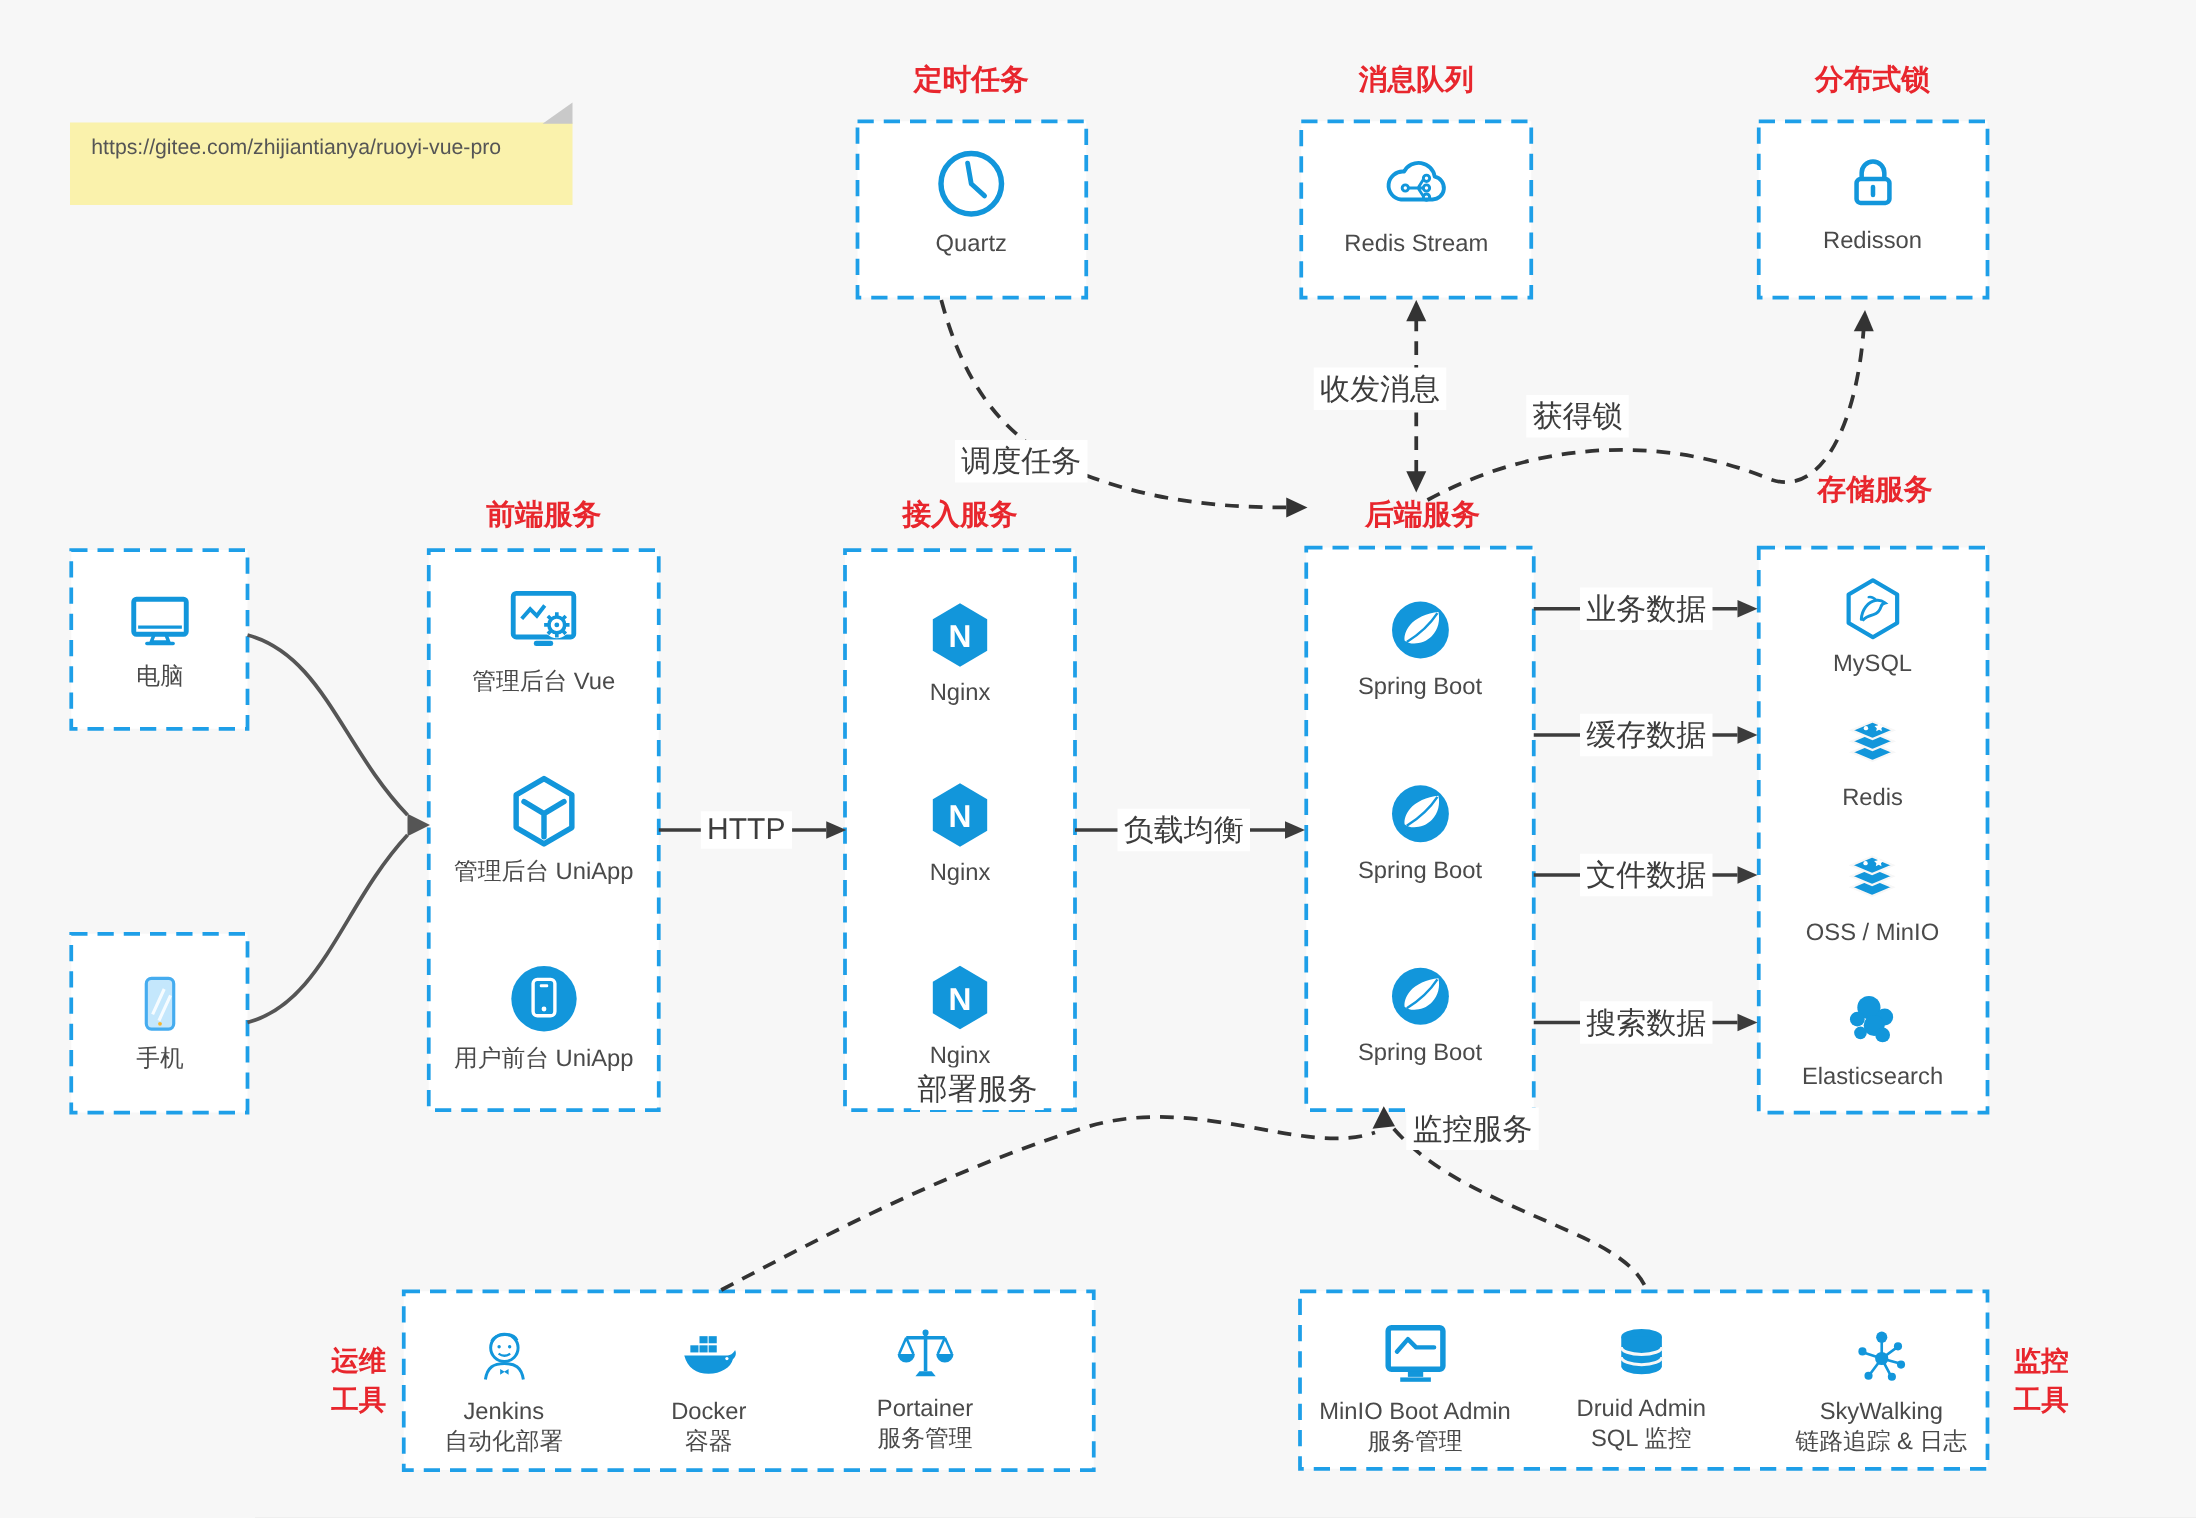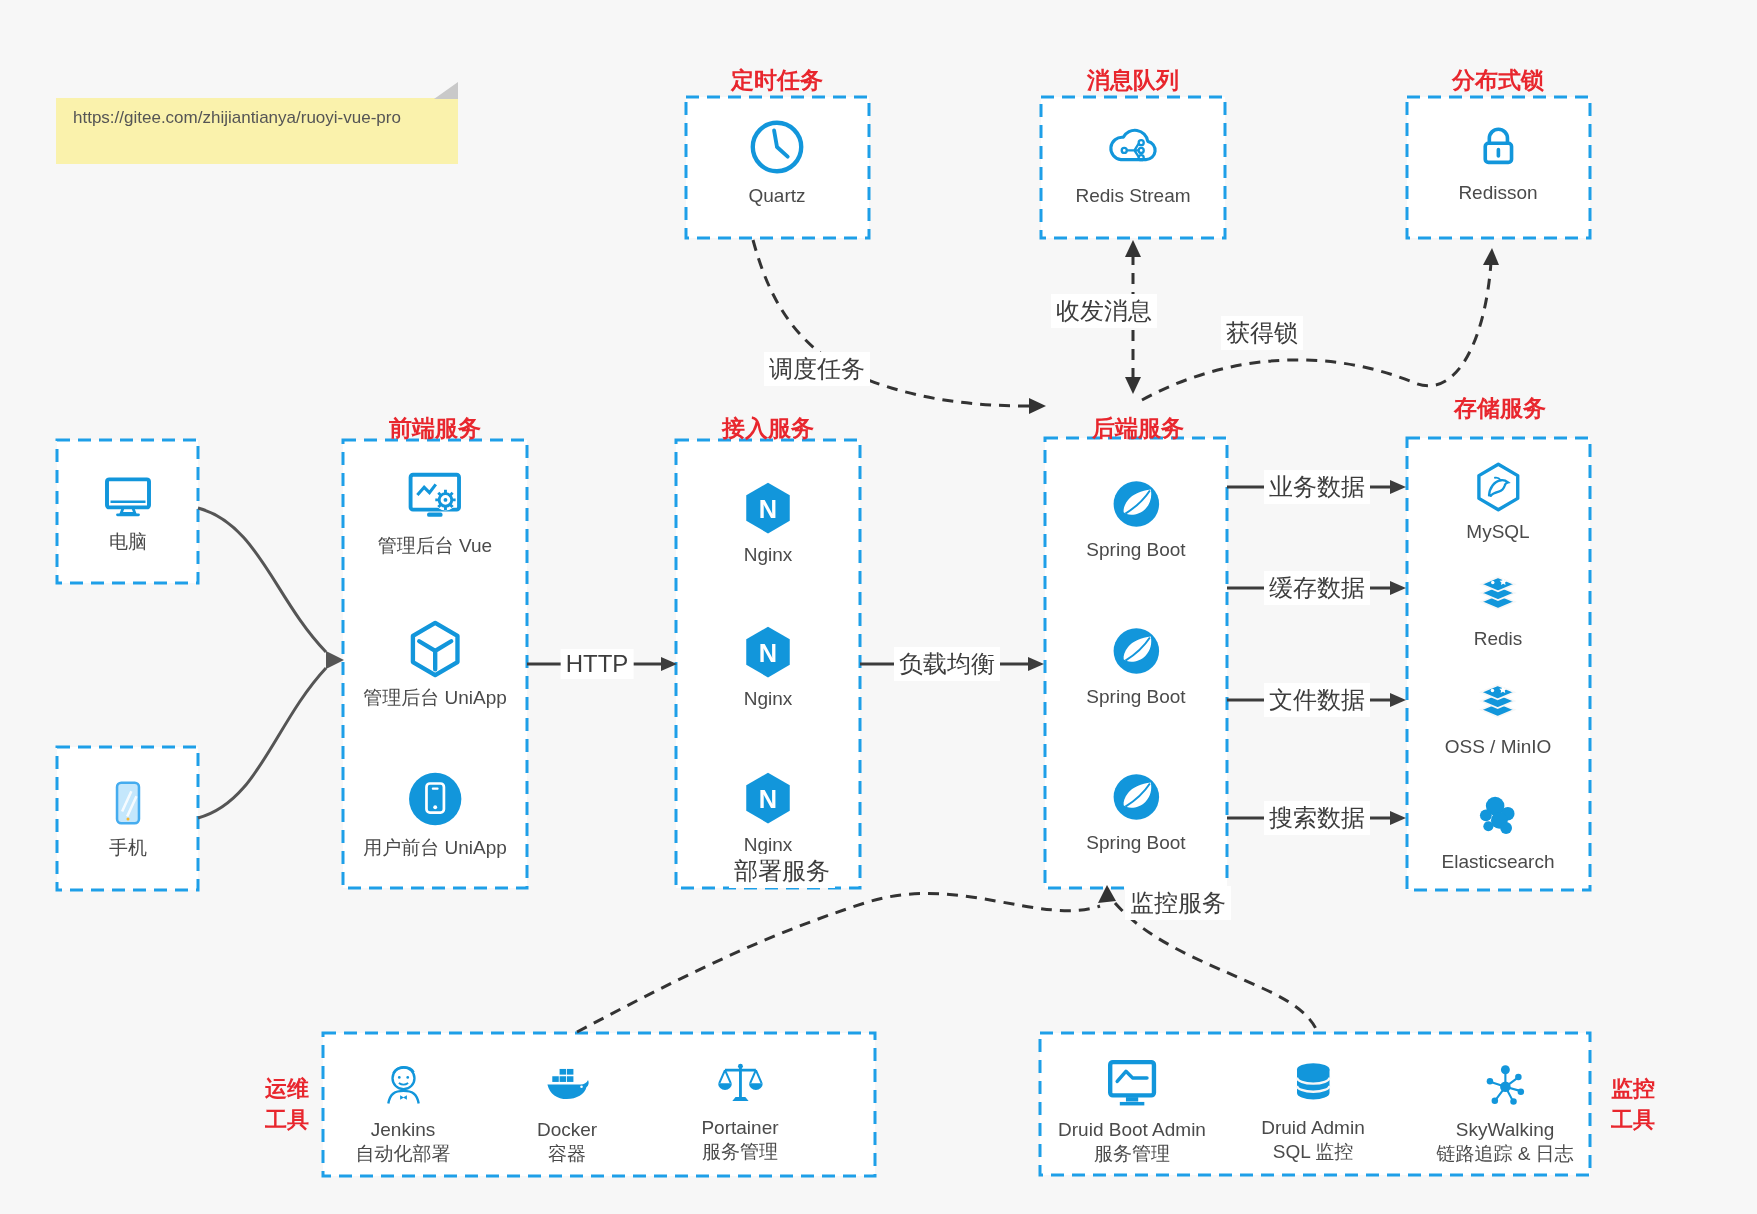--- a/index.html
+++ b/index.html
@@ -3,21 +3,21 @@
 <meta charset="utf-8">
 <style>
   html,body{margin:0;padding:0;background:#e9e9e9;}
   #canvas{position:relative;width:1757px;height:1214px;background:#F7F7F7;overflow:hidden;
           font-family:"Liberation Sans","DejaVu Sans",sans-serif;}
   #wires{position:absolute;left:0;top:0;z-index:1;}
   .node{position:absolute;display:flex;flex-direction:column;align-items:center;transform:translateX(-50%);z-index:2;}
   .node .lbl{font-size:19px;color:#4a4a4a;white-space:nowrap;text-align:center;line-height:24px;margin-top:6px;}
   .node .lbl2{font-size:19px;color:#4a4a4a;white-space:nowrap;text-align:right;line-height:24px;margin-top:0;}
   .gtitle{position:absolute;transform:translate(-50%,-50%);font-size:23px;font-weight:bold;color:#E8262D;
-          white-space:nowrap;z-index:2;margin-top:16px;}
+          white-space:nowrap;z-index:2;}
   .side-title{position:absolute;transform:translate(-50%,-50%);font-size:22px;font-weight:bold;color:#E8262D;
           line-height:31px;z-index:2;}
   .elabel{position:absolute;transform:translate(-50%,-50%);font-size:24px;color:#3d3d3d;background:#ffffff;
           padding:1px 5px;white-space:nowrap;z-index:3;}
   .note{position:absolute;left:56px;top:98px;width:402px;height:66px;background:#FAF2AC;color:#555555;
         font-size:17px;line-height:26px;padding:7px 0 0 17px;box-sizing:border-box;z-index:2;}
   .note .fold{position:absolute;right:0;top:-16px;width:0;height:0;
         border-bottom:17px solid #c9c9c9;border-left:24px solid transparent;}
 </style>
 </head>
@@ -327,21 +327,21 @@
     <div class="lbl2">服务管理</div>
   </div>
 
   <div class="node" style="left:1132px;top:1056px">
     <svg width="56" height="56" viewBox="0 0 64 64">
       <rect x="7" y="7" width="50" height="38" rx="3" fill="none" stroke="#1296DB" stroke-width="5"></rect>
       <path d="M15 29 L25 17.5 L32.5 25 L49 25" fill="none" stroke="#1296DB" stroke-width="4" stroke-linecap="round" stroke-linejoin="round"></path>
       <rect x="25" y="47" width="14" height="5" fill="#1296DB"></rect>
       <rect x="18" y="52.5" width="28" height="4" fill="#1296DB"></rect>
     </svg>
-    <div class="lbl">Druid Boot Admin</div>
+    <div class="lbl">MinIO Boot Admin</div>
     <div class="lbl2">服务管理</div>
   </div>
 
   <div class="node" style="left:1313px;top:1058px">
     <svg width="52" height="52" viewBox="0 0 64 64">
       <g fill="#1296DB">
         <ellipse cx="32" cy="14" rx="20" ry="7.5"></ellipse>
         <path d="M12 14 V43 a20 8 0 0 0 40 0 V14 Z"></path>
       </g>
       <path d="M12 24 a20 7.5 0 0 0 40 0 M12 34 a20 7.5 0 0 0 40 0" stroke="#F7F7F7" stroke-width="3" fill="none"></path>

